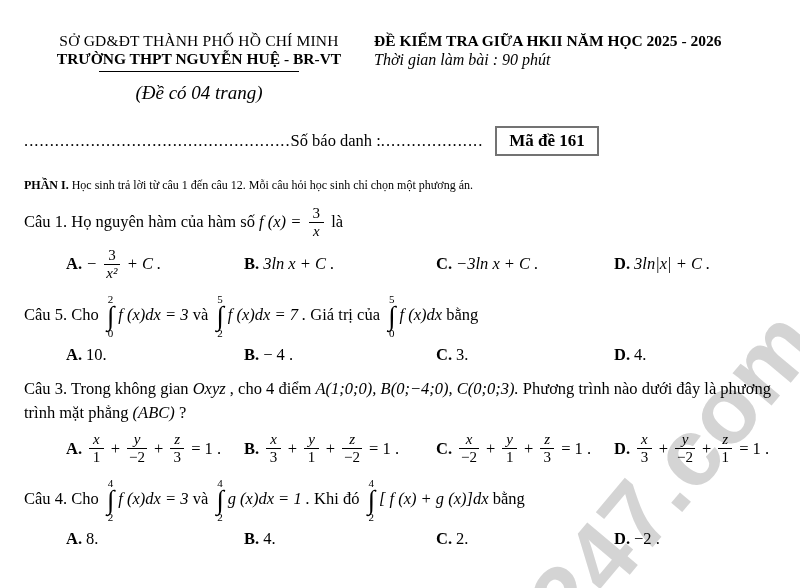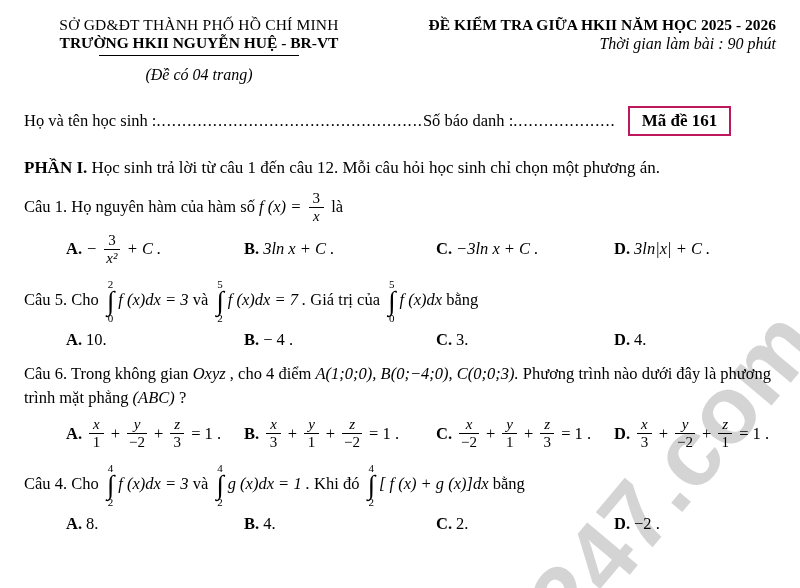--- a/index.html
+++ b/index.html
@@ -4,36 +4,36 @@
 <style>
   html,body{margin:0;padding:0;}
   body{
     width:800px;height:588px;background:#ffffff;color:#000;
     font-family:"Liberation Serif", serif;
     overflow:hidden;position:relative;
   }
   .page{position:relative;width:800px;height:588px;box-sizing:border-box;padding:16px 24px;}
   .content{position:relative;z-index:1;}
   
-  .header{display:flex;}
+  .header{display:flex;margin-top:16px;}
   .hl{width:350px;text-align:center;}
-  .hr{flex:1;text-align:right;}
+  .hr{flex:1;text-align:left;}
   .hl-l1{font-size:15.5px;letter-spacing:.2px;}
   .hl-l2{font-size:15.5px;font-weight:bold;}
   .hl-rule{width:200px;border-bottom:1.6px solid #000;margin:3px auto 10px auto;}
-  .hl-note{font-style:italic;font-size:16px;margin-top:10px;}
+  .hl-note{font-style:italic;font-size:19px;margin-top:10px;}
   .hr-l1{font-size:15.5px;font-weight:bold;}
   .hr-l2{font-size:16px;font-weight:bold;}
   .hr-l3,.hr-l4{font-size:16px;font-style:italic;line-height:1.2;}
   
   .student-row{margin-top:22px;font-size:16.5px;display:flex;align-items:center;white-space:nowrap;}
   .dots{letter-spacing:1px;}
-  .code-box{border:2px solid #be185d;font-weight:bold;padding:3px 12px;margin-left:12px;font-size:17px;flex:none;}
-  
-  .part-intro{margin-top:22px;font-size:17px;}
+  .code-box{border:2px solid #737373;font-weight:bold;padding:3px 12px;margin-left:12px;font-size:17px;flex:none;}
+  
+  .part-intro{margin-top:22px;font-size:12px;}
   .bold{font-weight:bold;}
   
   .question{margin-top:12px;font-size:16.5px;line-height:1.45;}
   .q-label{font-weight:normal;}
   .mi{font-style:italic;}
   .options{display:grid;grid-template-columns:178px 192px 178px 1fr;margin-left:42px;margin-top:6px;font-size:16.5px;align-items:center;}
   .opt{display:flex;align-items:center;gap:4px;white-space:nowrap;}
   .opt-label{font-weight:bold;}
   
   .frac{display:inline-flex;flex-direction:column;vertical-align:middle;text-align:center;line-height:1.15;font-size:15px;margin:0 3px;}
@@ -56,32 +56,31 @@
 
 <div class="page">
 
   <div class="watermark">b247.com</div>
 
   <div class="content">
 
     <div class="header">
       <div class="hl">
         <div class="hl-l1">SỞ GD&amp;ĐT THÀNH PHỐ HỒ CHÍ MINH</div>
-        <div class="hl-l2">TRƯỜNG HKII NGUYỄN HUỆ - BR-VT</div>
+        <div class="hl-l2">TRƯỜNG THPT NGUYỄN HUỆ - BR-VT</div>
         <div class="hl-rule"></div>
         <div class="hl-note">(Đề có 04 trang)</div>
       </div>
       <div class="hr">
         <div class="hr-l1">ĐỀ KIỂM TRA GIỮA HKII NĂM HỌC 2025 - 2026</div>
         <div class="hr-l3">Thời gian làm bài : 90 phút</div>
       </div>
     </div>
 
     <div class="student-row">
-      <span>Họ và tên học sinh :</span>
         <span class="dots">....................................................</span>
         <span> Số báo danh : </span>
         <span class="dots">....................</span>
       <span class="code-box">Mã đề 161</span>
     </div>
 
     <div class="part-intro">
       <span class="bold">PHẦN I.</span><span> Học sinh trả lời từ câu 1 đến câu 12. Mỗi câu hỏi học sinh chỉ chọn một phương án.</span>
     </div>
 
@@ -144,21 +143,21 @@
           <span class="opt-label">C.</span>
           <span>3.</span>
         </div>
       <div class="opt">
           <span class="opt-label">D.</span>
           <span>4.</span>
         </div>
     </div>
 
     <div class="question">
-      <span class="q-label">Câu 6.</span><span> Trong không gian </span><span class="mi">Oxyz</span><span> , cho 4 điểm </span><span class="mi">A(1;0;0),</span><span class="mi"> B(0;−4;0),</span><span class="mi"> C(0;0;3).</span><span> Phương trình nào dưới đây là phương trình mặt phẳng </span><span class="mi">(ABC)</span><span> ?</span>
+      <span class="q-label">Câu 3.</span><span> Trong không gian </span><span class="mi">Oxyz</span><span> , cho 4 điểm </span><span class="mi">A(1;0;0),</span><span class="mi"> B(0;−4;0),</span><span class="mi"> C(0;0;3).</span><span> Phương trình nào dưới đây là phương trình mặt phẳng </span><span class="mi">(ABC)</span><span> ?</span>
     </div>
     <div class="options">
       <div class="opt">
         <span class="opt-label">A.</span>
         <span class="frac">
             <span class="num mi">x</span>
             <span class="den">1</span>
           </span>
           <span>+</span>
           <span class="frac">

